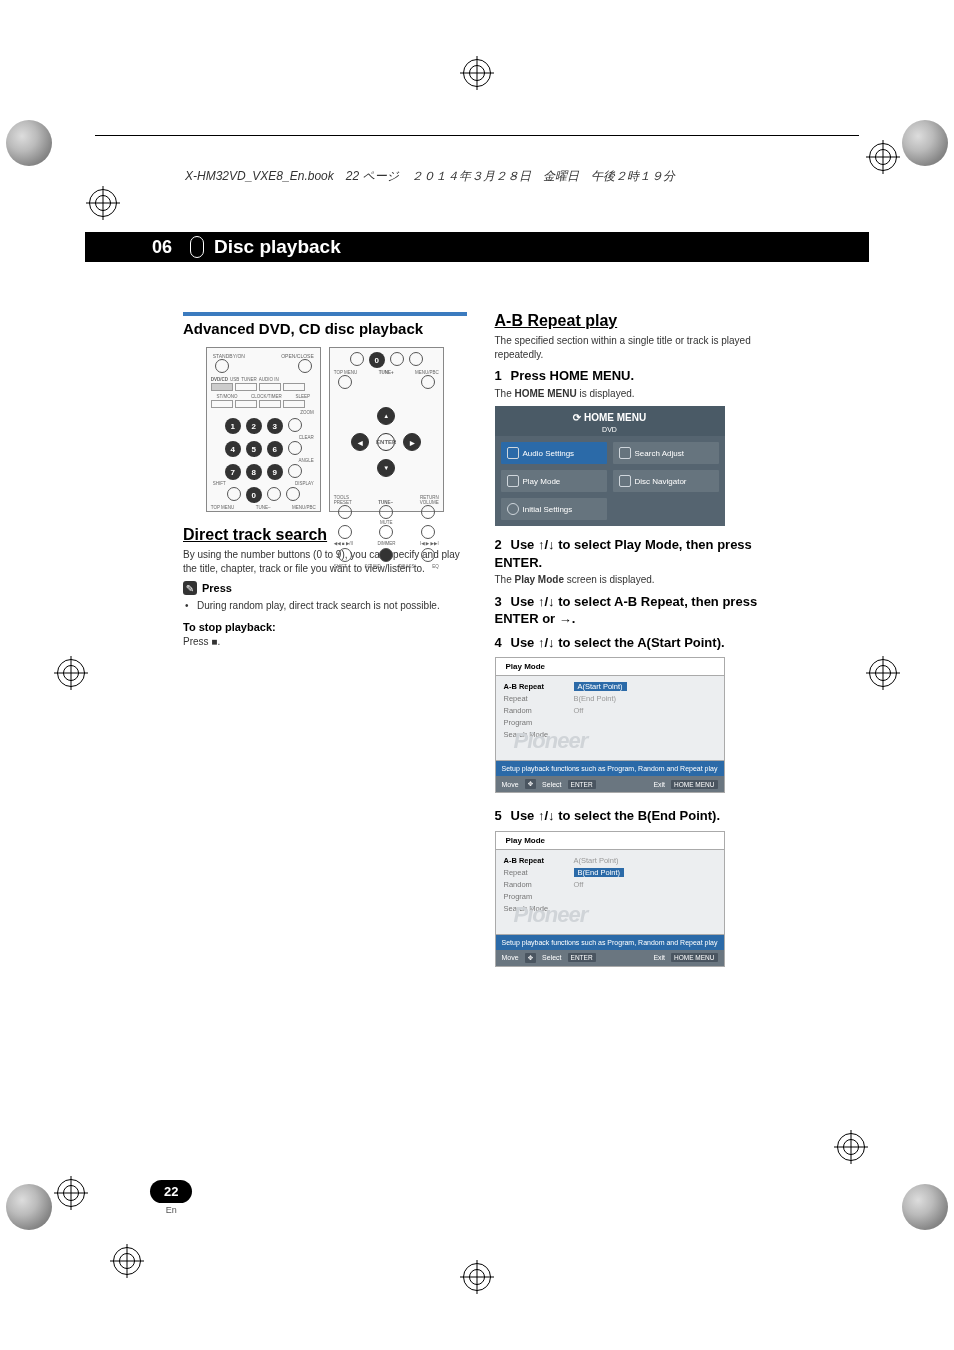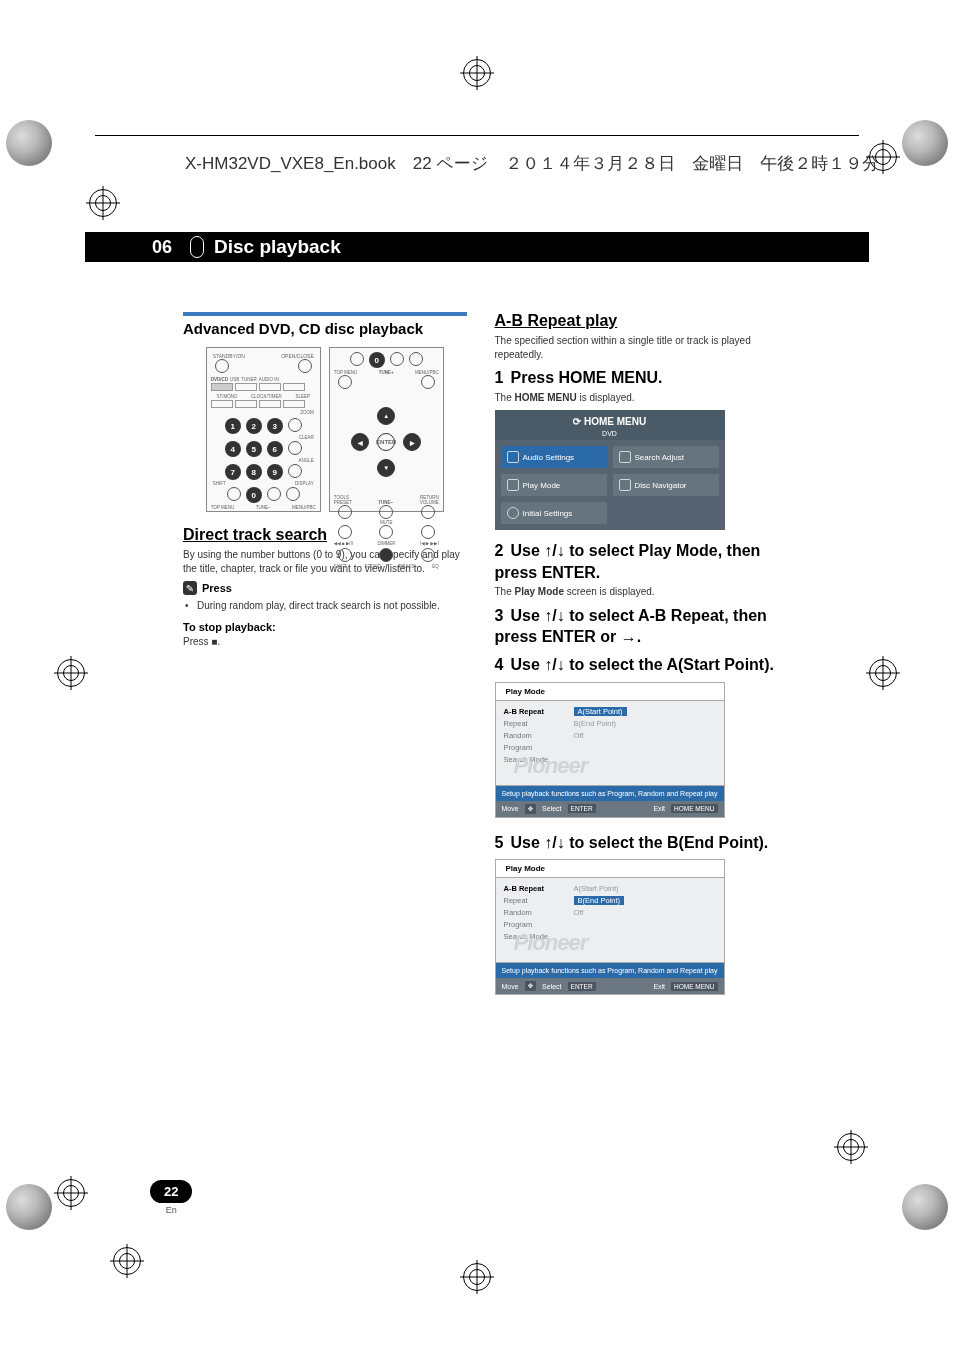--- a/index.html
+++ b/index.html
@@ -17,25 +17,26 @@
     left: 95px;
     right: 95px;
     height: 0;
     border-top: 0.5px solid #000;
     display: flex;
     align-items: center;
     padding-left: 90px;
   }
   .header-text {
     position: absolute;
-    top: 152px;
+    top: 168px;
     left: 185px;
-    font-size: 17px;
+    font-size: 12px;
     color: #333;
     white-space: nowrap;
+    font-style: italic;
   }
   .chapter-bar {
     position: absolute;
     top: 232px;
     left: 85px;
     right: 85px;
     height: 30px;
     background: #000;
     display: flex;
     align-items: center;
@@ -159,21 +160,21 @@
     content: "•";
     position: absolute;
     left: -12px;
   }
   h4.mini {
     font-size: 11px;
     font-weight: bold;
     margin: 6px 0 2px 0;
   }
   .step {
-    font-size: 16px;
+    font-size: 13px;
     font-weight: bold;
     margin: 6px 0 2px 0;
     line-height:1.35;
   }
   .step .n { display:inline-block; width:16px; }
   .arrow { font-weight:bold; }
   .osd {
     width: 230px;
     margin: 6px 0 10px 0;
     font-size: 8px;

